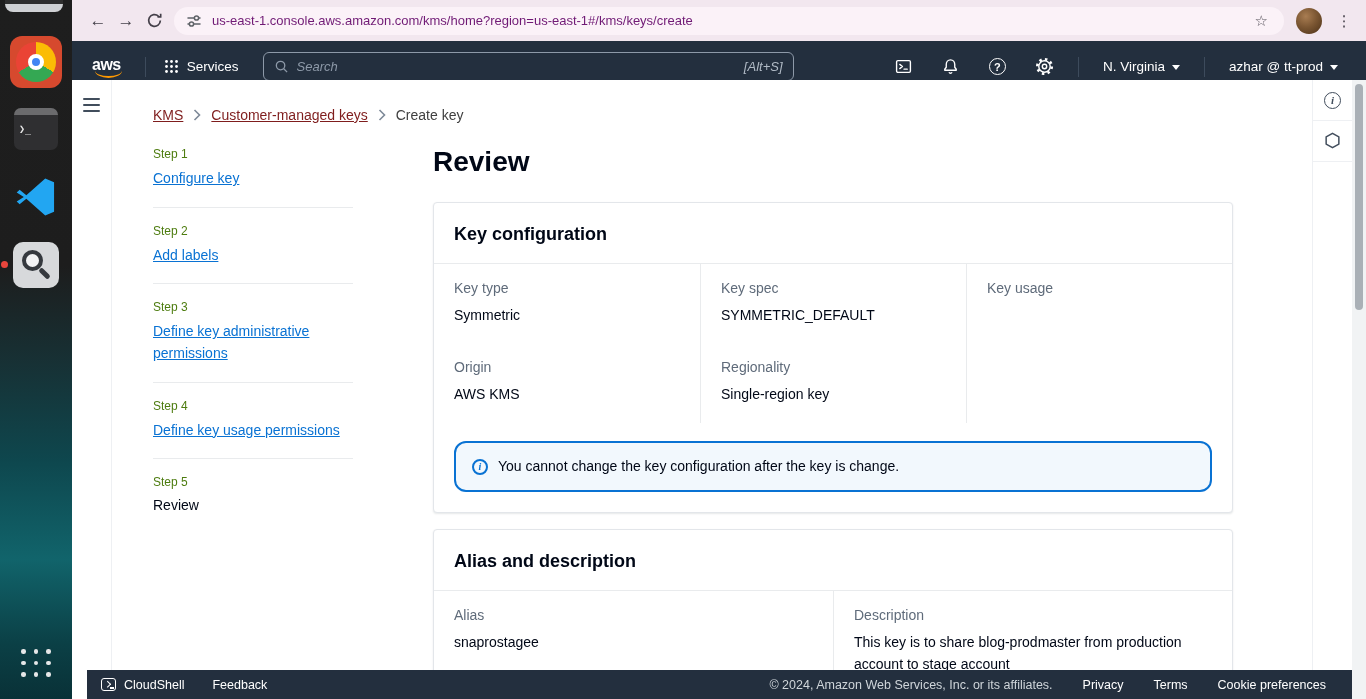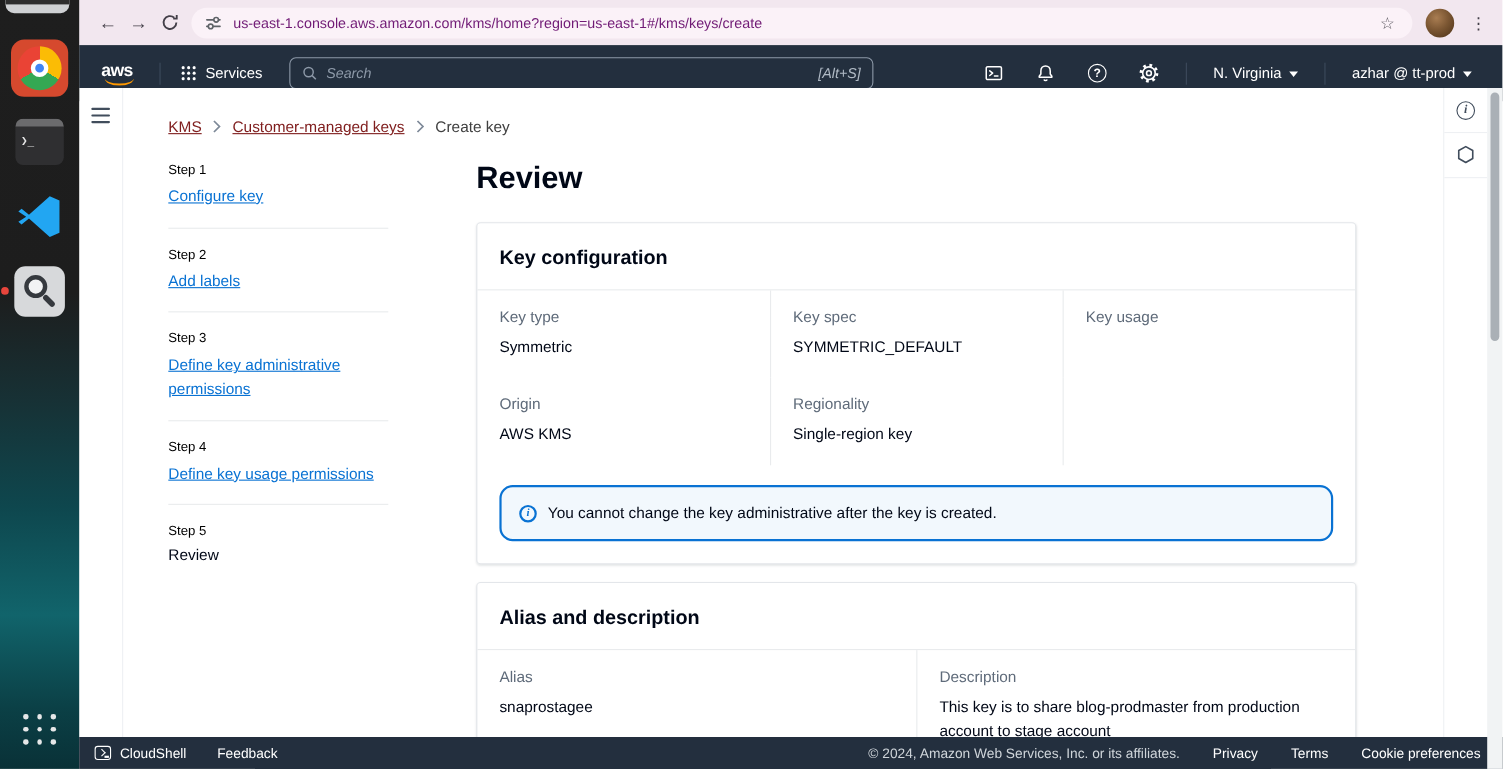--- a/index.html
+++ b/index.html
@@ -67,21 +67,21 @@
   .info-circle::before { content:"i"; font-size:11px; font-weight:700; }
   .scrollbar { position:absolute; right:0; top:80px; bottom:0; width:14px; background:#f1f3f4; z-index:30; }
   .scroll-thumb { position:absolute; left:3px; top:4px; width:8px; height:226px; background:#aab0b6; border-radius:4px; cursor:grab; }
 
   .content { position:absolute; left:41px; right:55px; top:0; bottom:0; }
   .breadcrumb { display:flex; align-items:center; gap:10px; padding:27px 0 0 40px; font-size:14px; }
   .crumb-link { color:#7f1d1d; text-decoration:underline; cursor:pointer; }
   .crumb-current { color:#404040; }
   .layout { display:flex; align-items:flex-start; padding-left:40px; margin-top:22px; }
   .steps { width:200px; flex:none; }
-  .step-num { font-size:12px; color:#000000; margin:2px 0 7px; }
+  .step-num { font-size:12px; color:#4d7c0f; margin:2px 0 7px; }
   .step-link { font-size:14px; color:#0972d3; text-decoration:underline; line-height:1.55; cursor:pointer; display:inline-block; }
   .step-current { font-size:14px; color:#000716; }
   .step-divider { height:1px; background:#e9ebed; margin:17px 0 16px; }
 
   .main { margin-left:80px; width:800px; flex:none; }
   .page-title { font-size:28px; line-height:34px; font-weight:700; color:#000716; margin-bottom:23px; }
   .card { border:1px solid #e3e6ea; border-radius:4px; background:#fff; box-shadow:0 1px 2px rgba(0,28,36,.1); }
   .card + .card { margin-top:16px; }
   .card-header { padding:21px 20px 18px; border-bottom:1px solid #e9ebed; font-size:18px; font-weight:700; color:#000716; }
   .fields { display:grid; }
@@ -89,21 +89,21 @@
   .cols-2 { grid-template-columns:1fr 1fr; }
   .cell { padding:16px 20px 17px; }
   .cell.bl { border-left:1px solid #e9ebed; }
   .f-label { font-size:14px; color:#5f6b7a; margin-bottom:8px; }
   .f-value { font-size:14px; color:#000716; line-height:1.6; }
   .alert { margin:18px 20px 20px; border:2px solid #0972d3; background:#f2f8fd; border-radius:12px; padding:15px 16px; display:flex; gap:10px; align-items:flex-start; font-size:14px; color:#000716; }
   .alert-i { width:16px; height:16px; flex:none; border:2px solid #0972d3; border-radius:50%; color:#0972d3; display:flex; align-items:center; justify-content:center; font-family:"Liberation Serif",serif; font-style:italic; margin-top:1px; }
   .alert-i::before { content:"i"; font-size:10px; font-weight:700; }
 
   
-  .footer { position:absolute; left:0; right:0; bottom:0; height:29px; background:#232f3e; display:flex; align-items:center; padding:0 20px 0 14px; color:#fff; font-size:12.5px; z-index:25; }
+  .footer { position:absolute; left:15px; right:0; bottom:0; height:29px; background:#232f3e; display:flex; align-items:center; padding:0 40px 0 14px; color:#fff; font-size:12.5px; z-index:25; }
   .cloudshell { display:flex; align-items:center; gap:8px; margin-right:28px; cursor:pointer; }
   .cs-icon { width:15px; height:13px; border:1.4px solid #fff; border-radius:3px; position:relative; }
   .cs-icon::before { content:""; position:absolute; left:2.5px; top:3px; width:3.5px; height:3.5px; border:solid #fff; border-width:0 1.4px 1.4px 0; transform:rotate(-45deg); }
   .cs-icon::after { content:""; position:absolute; right:1.5px; bottom:1.5px; width:4px; height:1.4px; background:#fff; }
   .footer-link { cursor:pointer; }
   .footer .spacer { flex:1; }
   .copyright { color:#cfd5da; margin-right:30px; }
   .footer-links { display:flex; gap:30px; }
 </style>
 </head>
@@ -306,21 +306,21 @@
                 <div class="f-value">AWS KMS</div>
               </div>
               <div class="cell bl">
                 <div class="f-label">Regionality</div>
                 <div class="f-value">Single-region key</div>
               </div>
               <div class="cell bl"></div>
             </div>
             <div class="alert">
               <span class="alert-i"></span>
-              <span>You cannot change the key administrative after the key is created.</span>
+              <span>You cannot change the key configuration after the key is change.</span>
             </div>
           </section>
 
           <section class="card">
             <div class="card-header">Alias and description</div>
             <div class="fields cols-2">
               <div class="cell">
                 <div class="f-label">Alias</div>
                 <div class="f-value">snaprostagee</div>
               </div>

